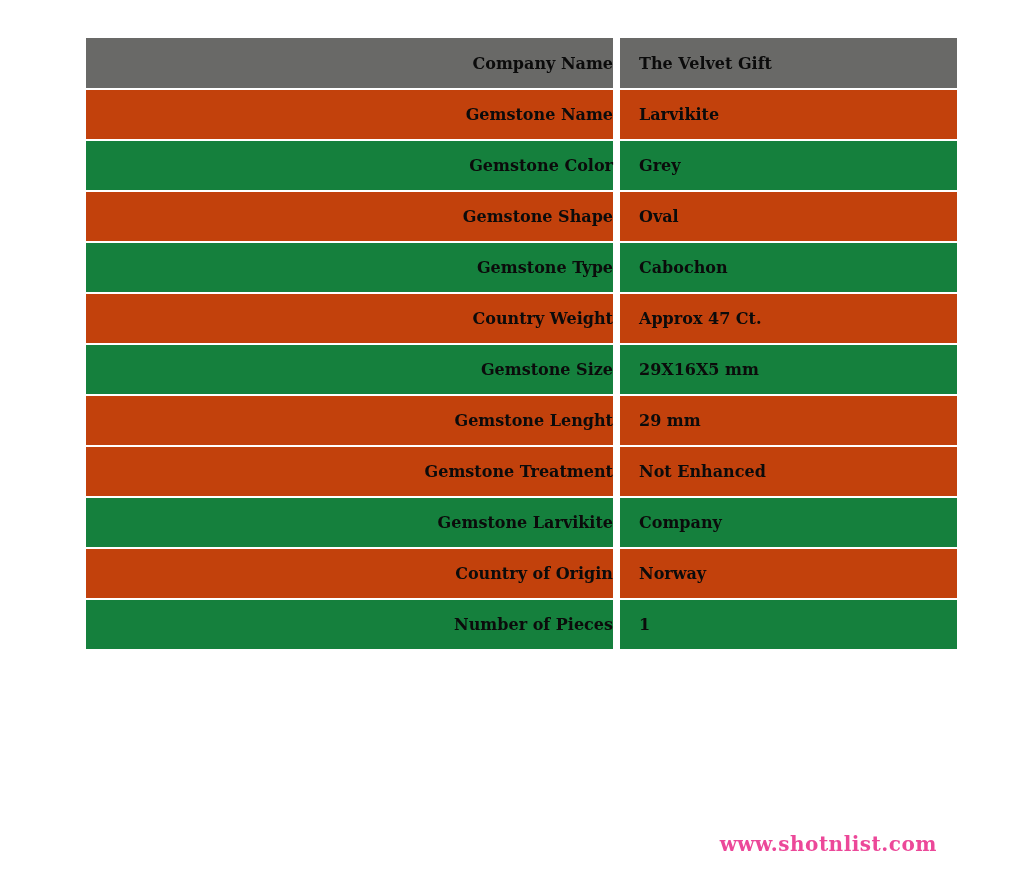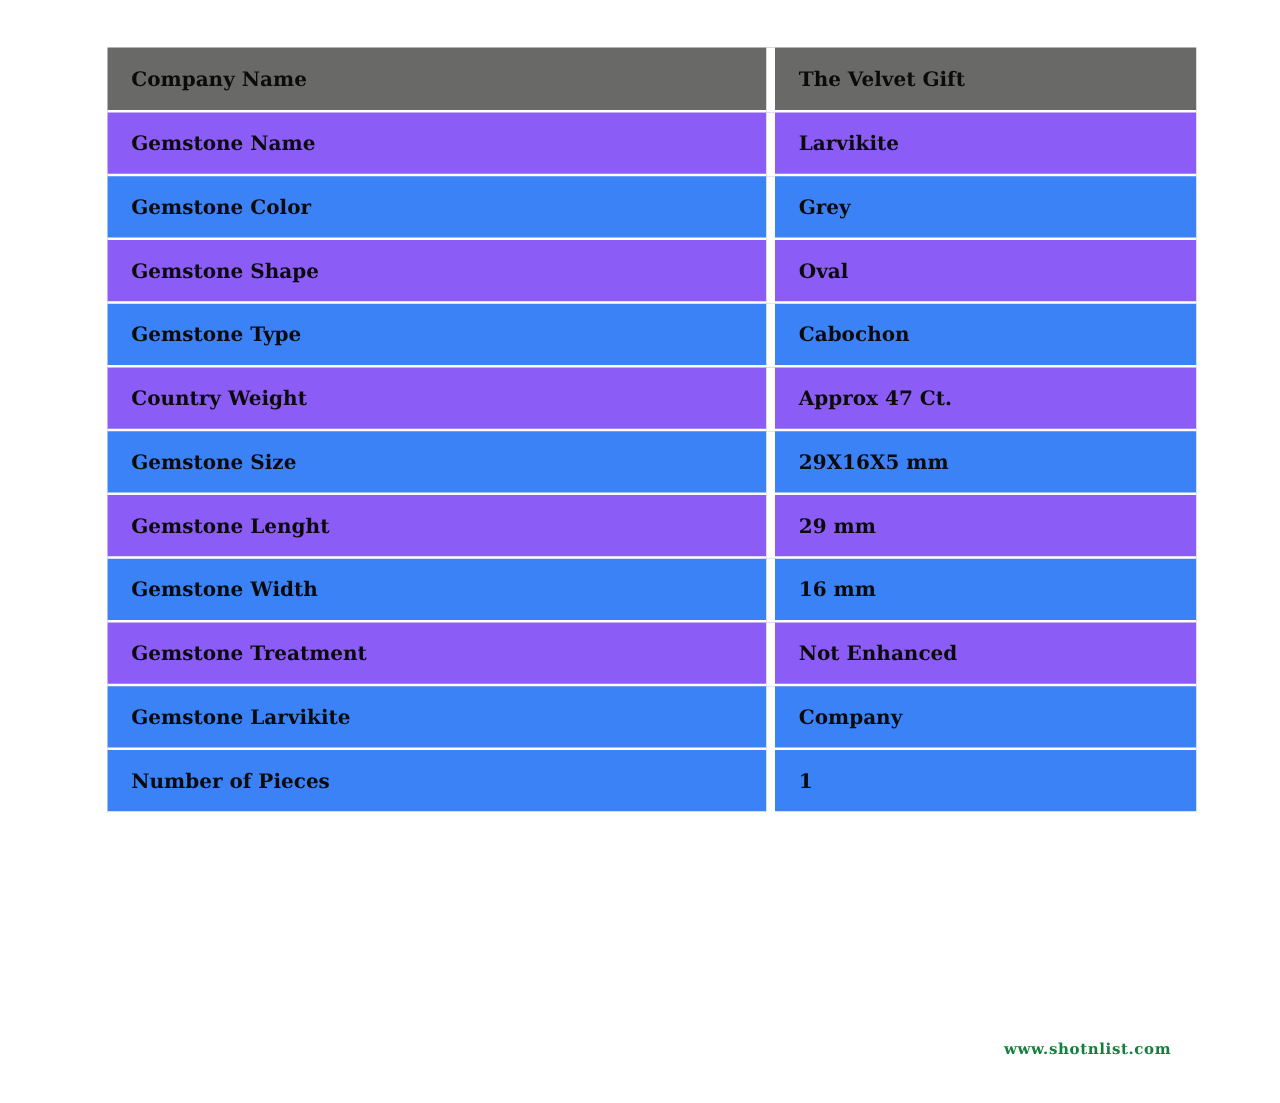--- a/index.html
+++ b/index.html
@@ -27,42 +27,43 @@
     font-size: 16px;
     color: #0b0b0b;
     height: 49px;
     padding: 0 0 0 19px;
     vertical-align: middle;
     border-bottom: 2px solid #ffffff;
   }
   .spec-table td.label-cell {
     width: 508px;
     border-right: 7px solid #ffffff;
+    text-align: right;
   }
   .spec-table td.value-cell {
     width: 318px;
     margin-top: 31px;
   }
   .spec-table tr.header-row td {
     background: #696967;
     height: 50px;
   }
   .spec-table tr.row-alt td {
-    background: #8b5cf6;
+    background: #c2410c;
   }
   .spec-table tr.row-plain td {
-    background: #3b82f6;
+    background: #15803d;
   }
   .watermark {
     position: absolute;
     top: 832px;
     right: 87px;
     font-weight: bold;
-    font-size: 12px;
-    color: #15803d;
+    font-size: 20px;
+    color: #ec4899;
     letter-spacing: 0.5px;
   }
 </style>
 </head>
 <body>
 
 <table class="spec-table">
   <tbody>
     <tr class="header-row">
       <td class="label-cell">Company Name</td>
@@ -89,31 +90,31 @@
       <td class="value-cell">Approx 47 Ct.</td>
     </tr>
     <tr class="row-plain">
       <td class="label-cell">Gemstone Size</td>
       <td class="value-cell">29X16X5 mm</td>
     </tr>
     <tr class="row-alt">
       <td class="label-cell">Gemstone Lenght</td>
       <td class="value-cell">29 mm</td>
     </tr>
-    <tr class="row-plain">
-      <td class="label-cell">Gemstone Width</td>
-      <td class="value-cell">16 mm</td>
-    </tr>
     <tr class="row-alt">
       <td class="label-cell">Gemstone Treatment</td>
       <td class="value-cell">Not Enhanced</td>
     </tr>
     <tr class="row-plain">
       <td class="label-cell">Gemstone Larvikite</td>
       <td class="value-cell">Company</td>
+    </tr>
+    <tr class="row-alt">
+      <td class="label-cell">Country of Origin</td>
+      <td class="value-cell">Norway</td>
     </tr>
     <tr class="row-plain">
       <td class="label-cell">Number of Pieces</td>
       <td class="value-cell">1</td>
     </tr>
   </tbody>
 </table>
 
 <div class="watermark">www.shotnlist.com</div>
 

